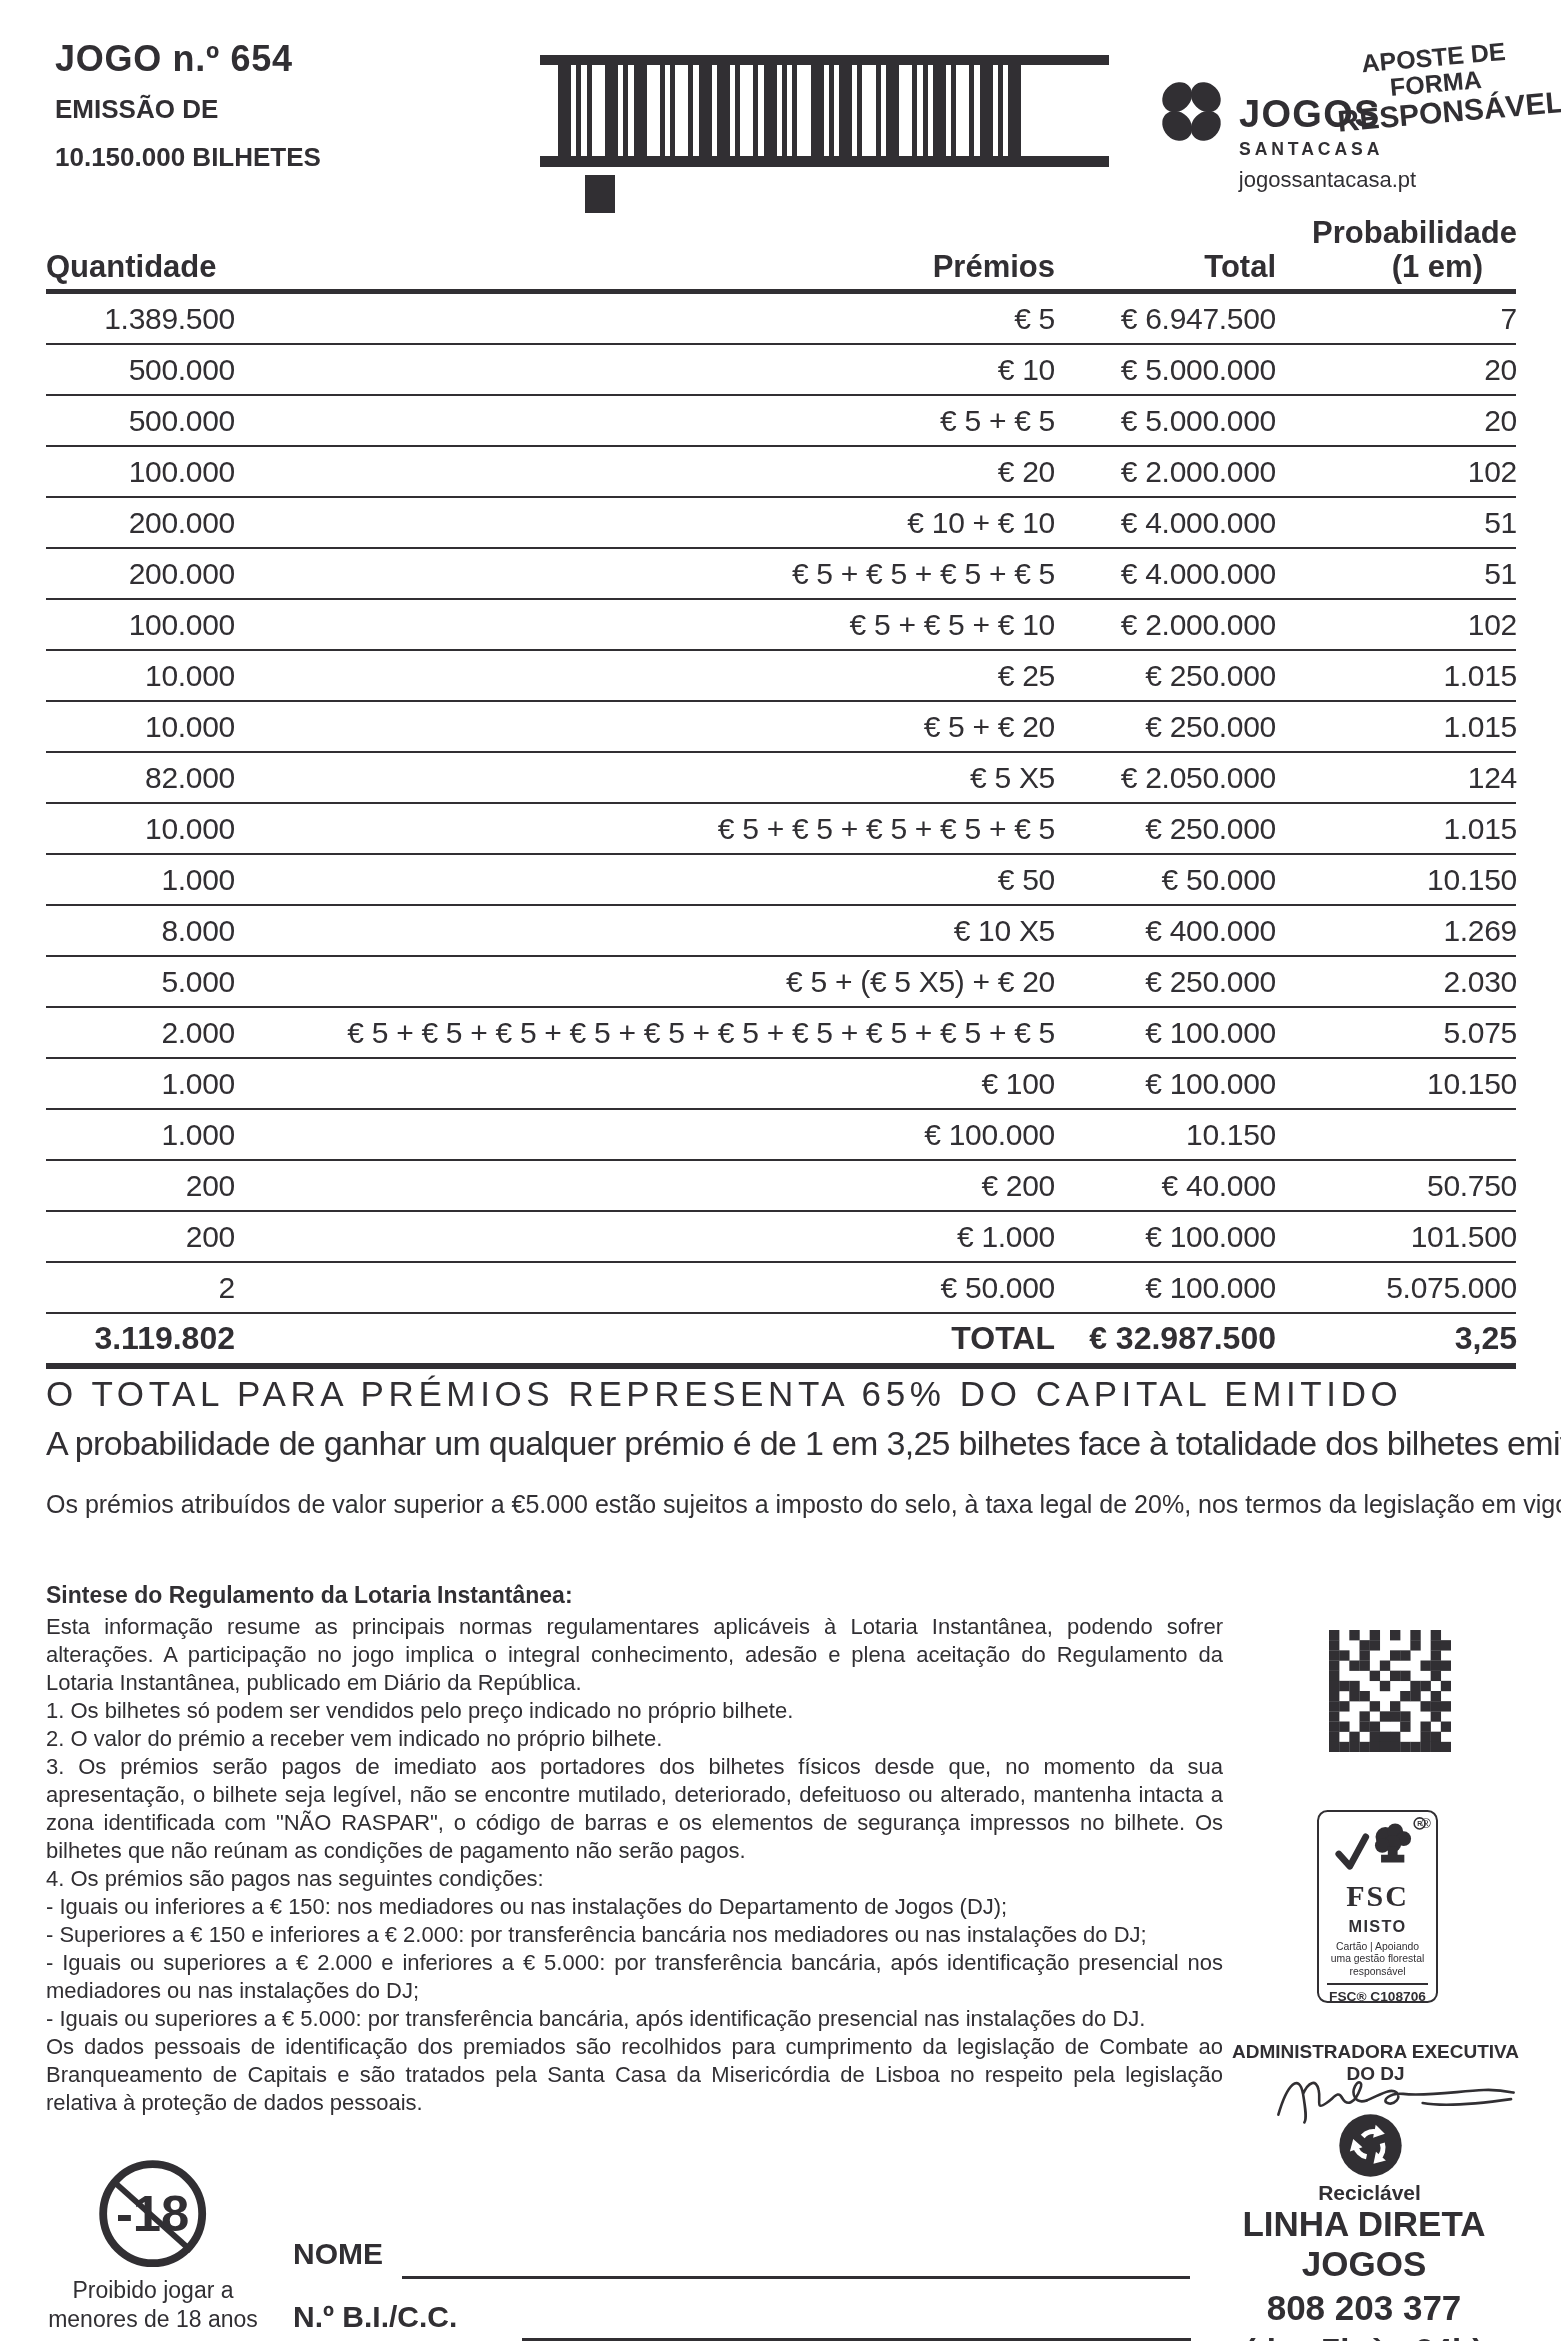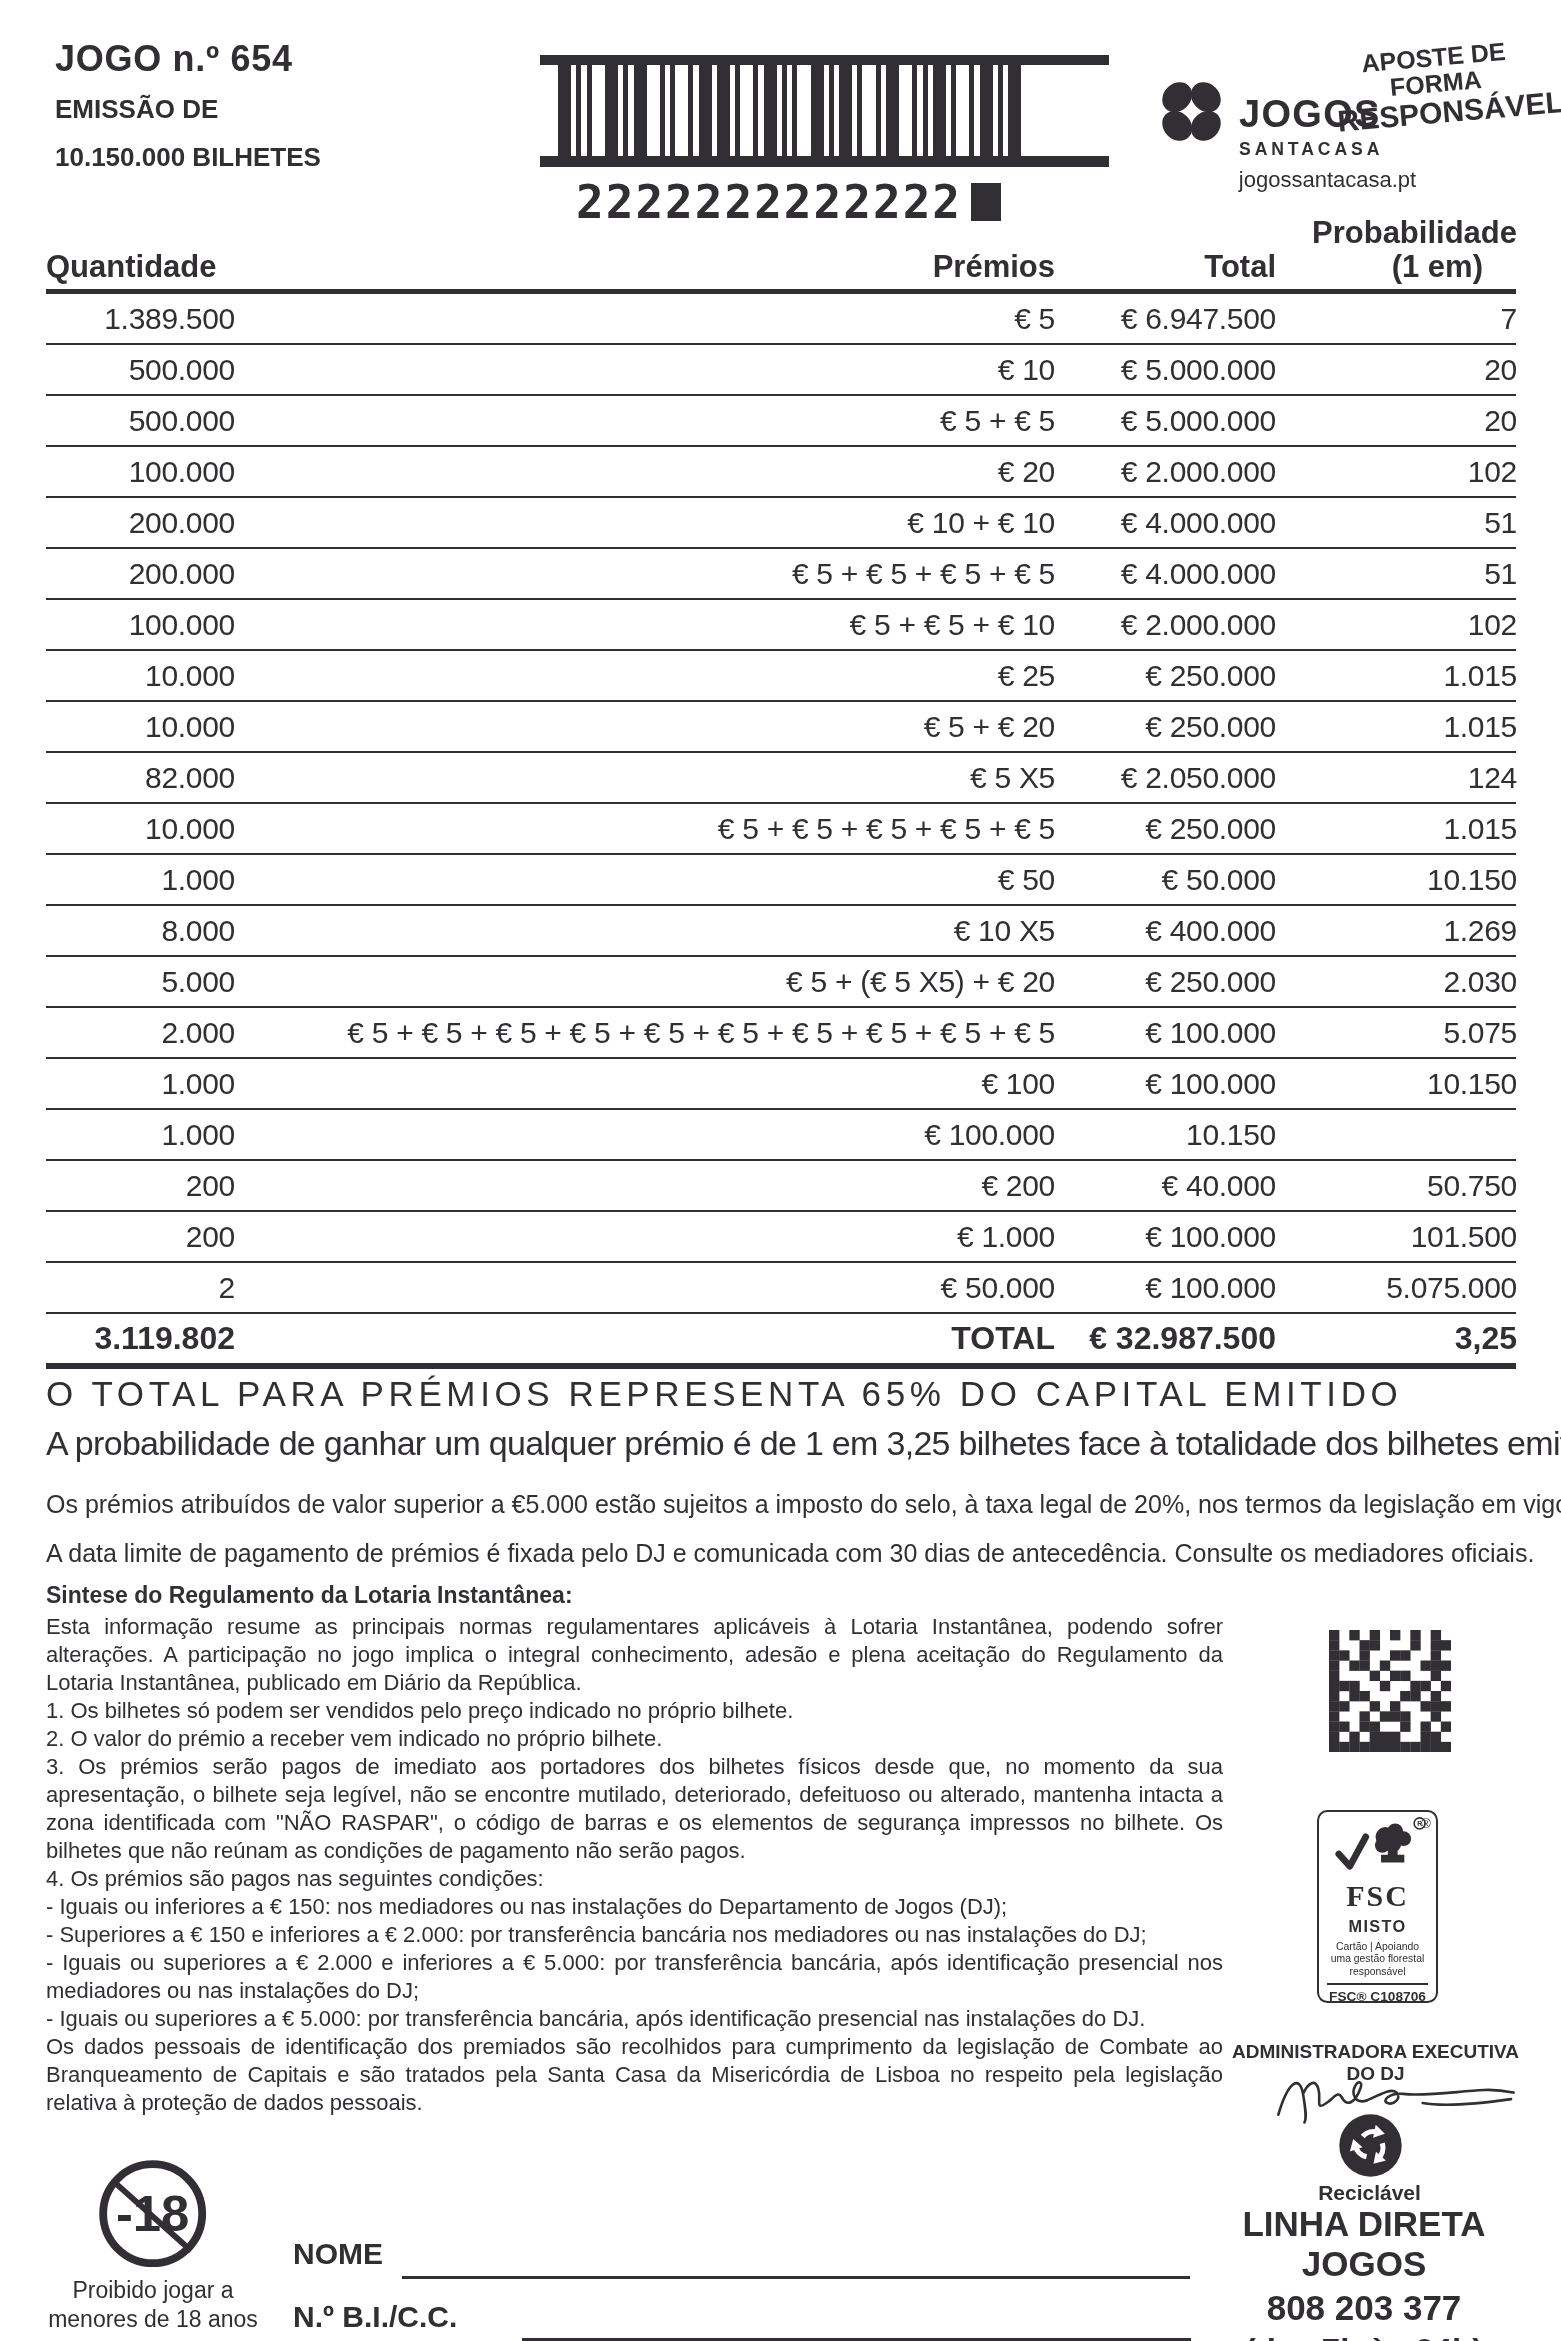--- a/index.html
+++ b/index.html
@@ -143,21 +143,20 @@
         <div class="bar" style="left: 383px; width: 5.2px;"></div>
         <div class="bar" style="left: 393px; width: 13px;"></div>
         <div class="bar" style="left: 411px; width: 5.2px;"></div>
         <div class="bar" style="left: 429px; width: 5.2px;"></div>
         <div class="bar" style="left: 440px; width: 13px;"></div>
         <div class="bar" style="left: 458px; width: 5.2px;"></div>
         <div class="bar" style="left: 468px; width: 13px;"></div>
       </div>
     <div class="bearer"></div>
     <div id="barcode-digits">
-      <span>2222222222222</span>
       <span id="barcode-stop"></span>
     </div>
   </div>
 
   <div id="brand-block" class="abs">
     <span>
       <svg width="77" height="77" viewBox="0 0 114 114">
         <g fill="var(--ink)">
           <ellipse cx="57" cy="57" rx="24" ry="20" transform="rotate(-45 57 57) translate(0 -30)"></ellipse>
           <ellipse cx="57" cy="57" rx="24" ry="20" transform="rotate(45 57 57) translate(0 -30)"></ellipse>
@@ -315,21 +314,20 @@
       <div class="cell">TOTAL</div>
       <div class="cell">€ 32.987.500</div>
       <div class="cell">3,25</div>
     </div>
   </div>
 
   <div id="statements" class="abs">
     <div id="stmt-capital">O TOTAL PARA PRÉMIOS REPRESENTA 65% DO CAPITAL EMITIDO</div>
     <div id="stmt-probability">A probabilidade de ganhar um qualquer prémio é de 1 em 3,25 bilhetes face à totalidade dos bilhetes emitidos</div>
     <div id="stmt-tax">Os prémios atribuídos de valor superior a €5.000 estão sujeitos a imposto do selo, à taxa legal de 20%, nos termos da legislação em vigor.</div>
-    <div id="stmt-deadline">A data limite de pagamento de prémios é fixada pelo DJ e comunicada com 30 dias de antecedência. Consulte os mediadores oficiais.</div>
   </div>
 
   <div id="regulation" class="abs">
     <div id="reg-heading">Sintese do Regulamento da Lotaria Instantânea:</div>
     <div>
         <p class="justify">Esta informação resume as principais normas regulamentares aplicáveis à Lotaria Instantânea, podendo sofrer alterações. A participação no jogo implica o integral conhecimento, adesão e plena aceitação do Regulamento da Lotaria Instantânea, publicado em Diário da República.</p>
         <p>1. Os bilhetes só podem ser vendidos pelo preço indicado no próprio bilhete.</p>
         <p>2. O valor do prémio a receber vem indicado no próprio bilhete.</p>
         <p class="justify">3. Os prémios serão pagos de imediato aos portadores dos bilhetes físicos desde que, no momento da sua apresentação, o bilhete seja legível, não se encontre mutilado, deteriorado, defeituoso ou alterado, mantenha intacta a zona identificada com "NÃO RASPAR", o código de barras e os elementos de segurança impressos no bilhete. Os bilhetes que não reúnam as condições de pagamento não serão pagos.</p>
         <p>4. Os prémios são pagos nas seguintes condições:</p>

